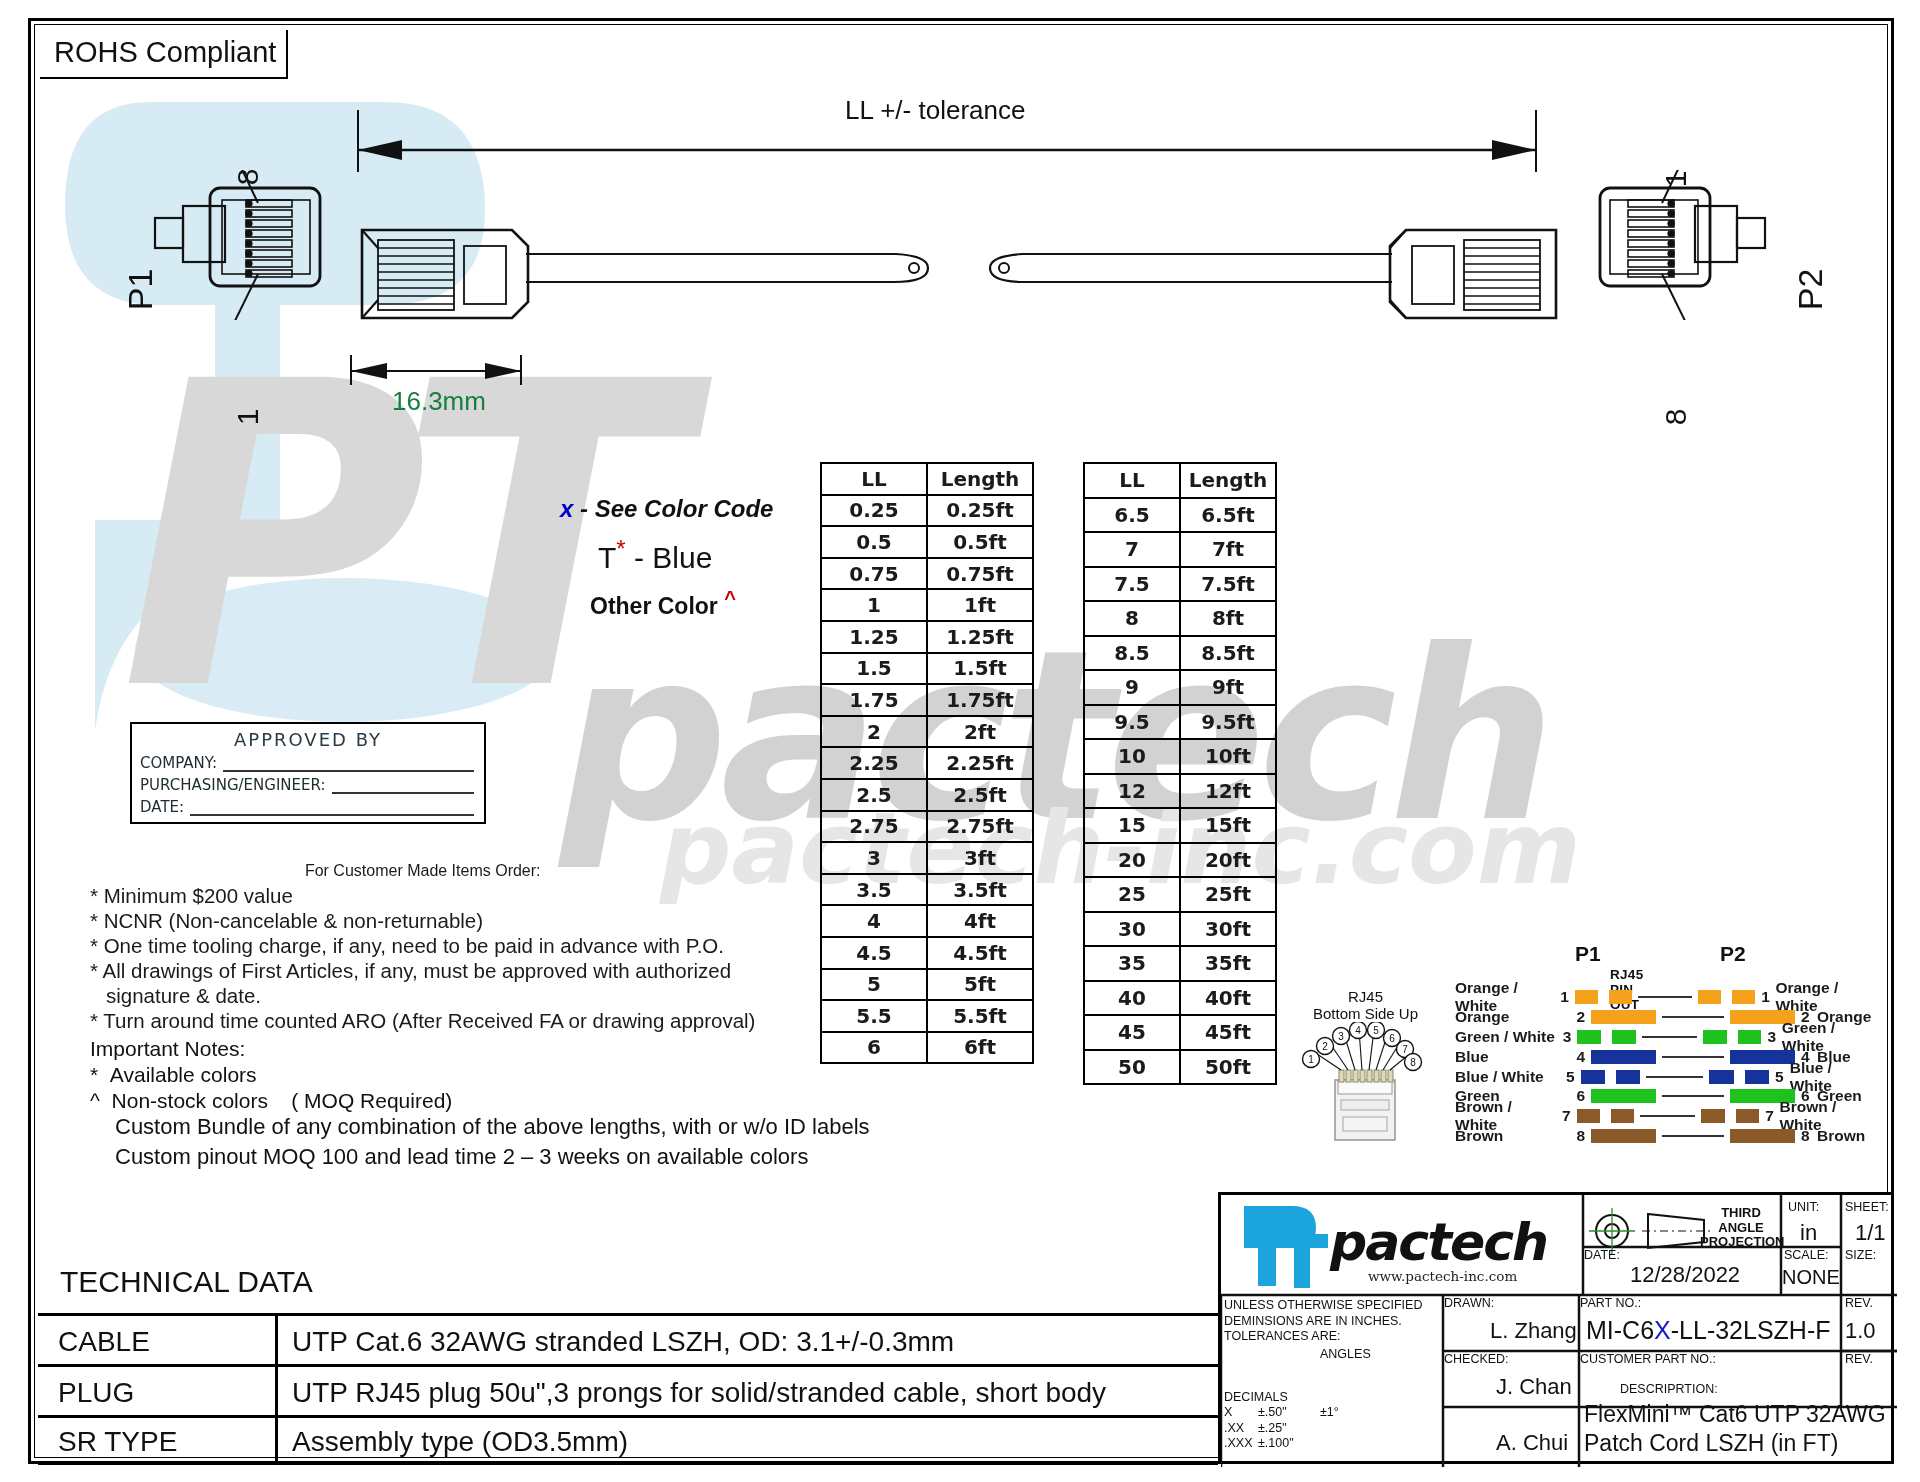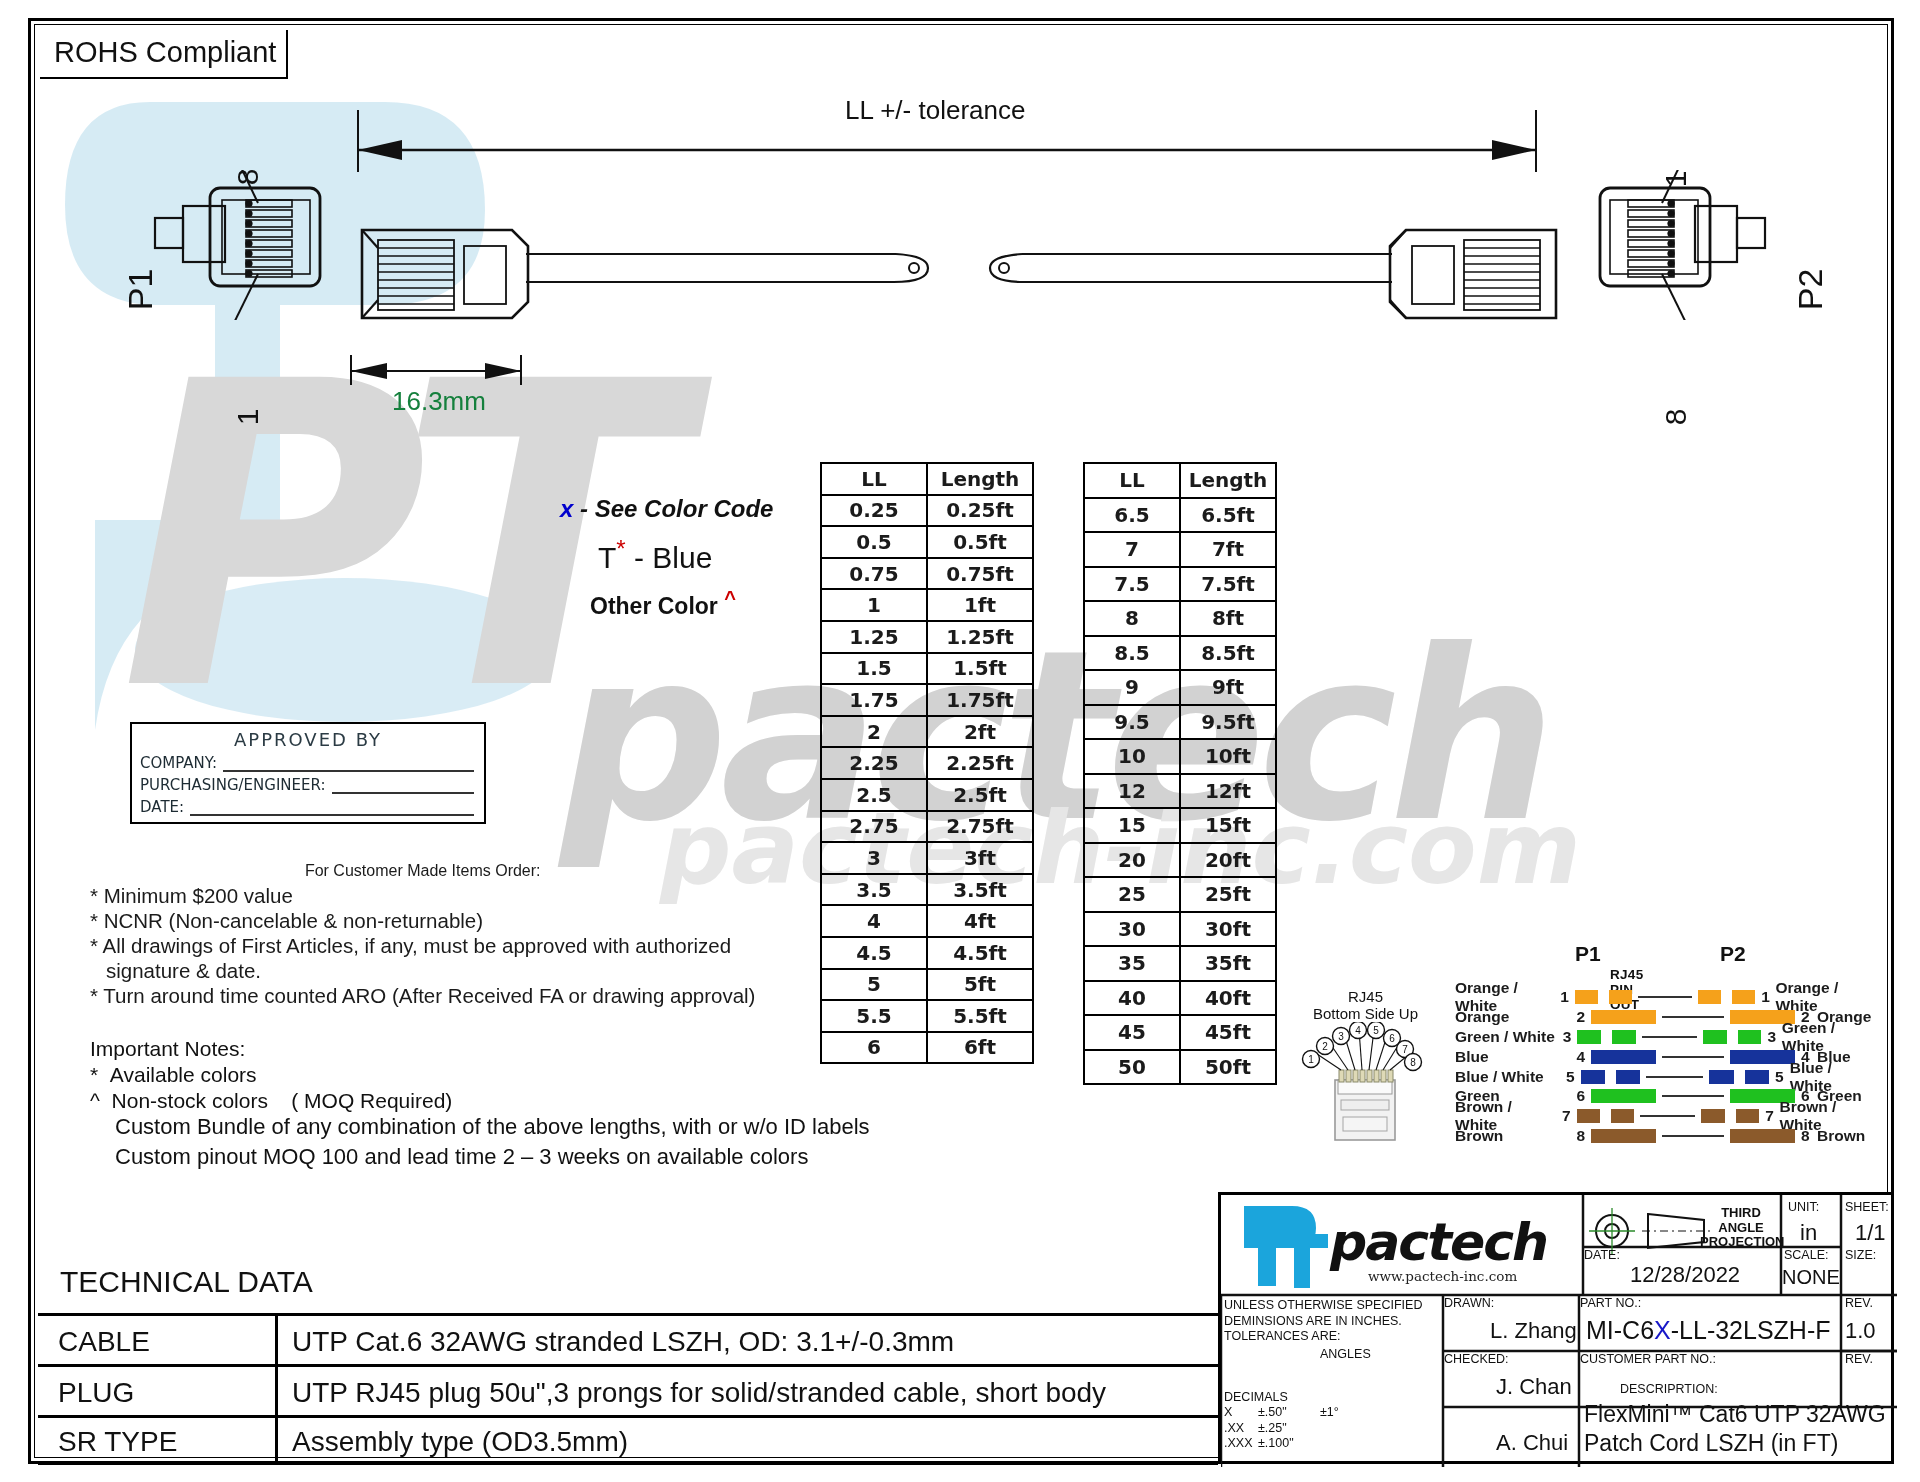--- a/index.html
+++ b/index.html
@@ -288,20 +288,21 @@
     <div class="row">
       <span>DATE:</span>
       <span class="rule"></span>
     </div>
   </div>
 
   <div id="notes">
     <div class="hdr">For Customer Made Items Order:</div>
     <div>* Minimum $200 value</div>
     <div>* NCNR (Non-cancelable &amp; non-returnable)</div>
+    <div>* One time tooling charge, if any, need to be paid in advance with P.O.</div>
     <div>* All drawings of First Articles, if any, must be approved with authorized</div>
     <div class="ind">signature &amp; date.</div>
     <div>* Turn around time counted ARO (After Received FA or drawing approval)</div>
   </div>
 
   <div id="notes2">
     <div>Important Notes:</div>
     <div>
       <span class="redstar">*</span>
       &nbsp;<span>Available colors</span>

